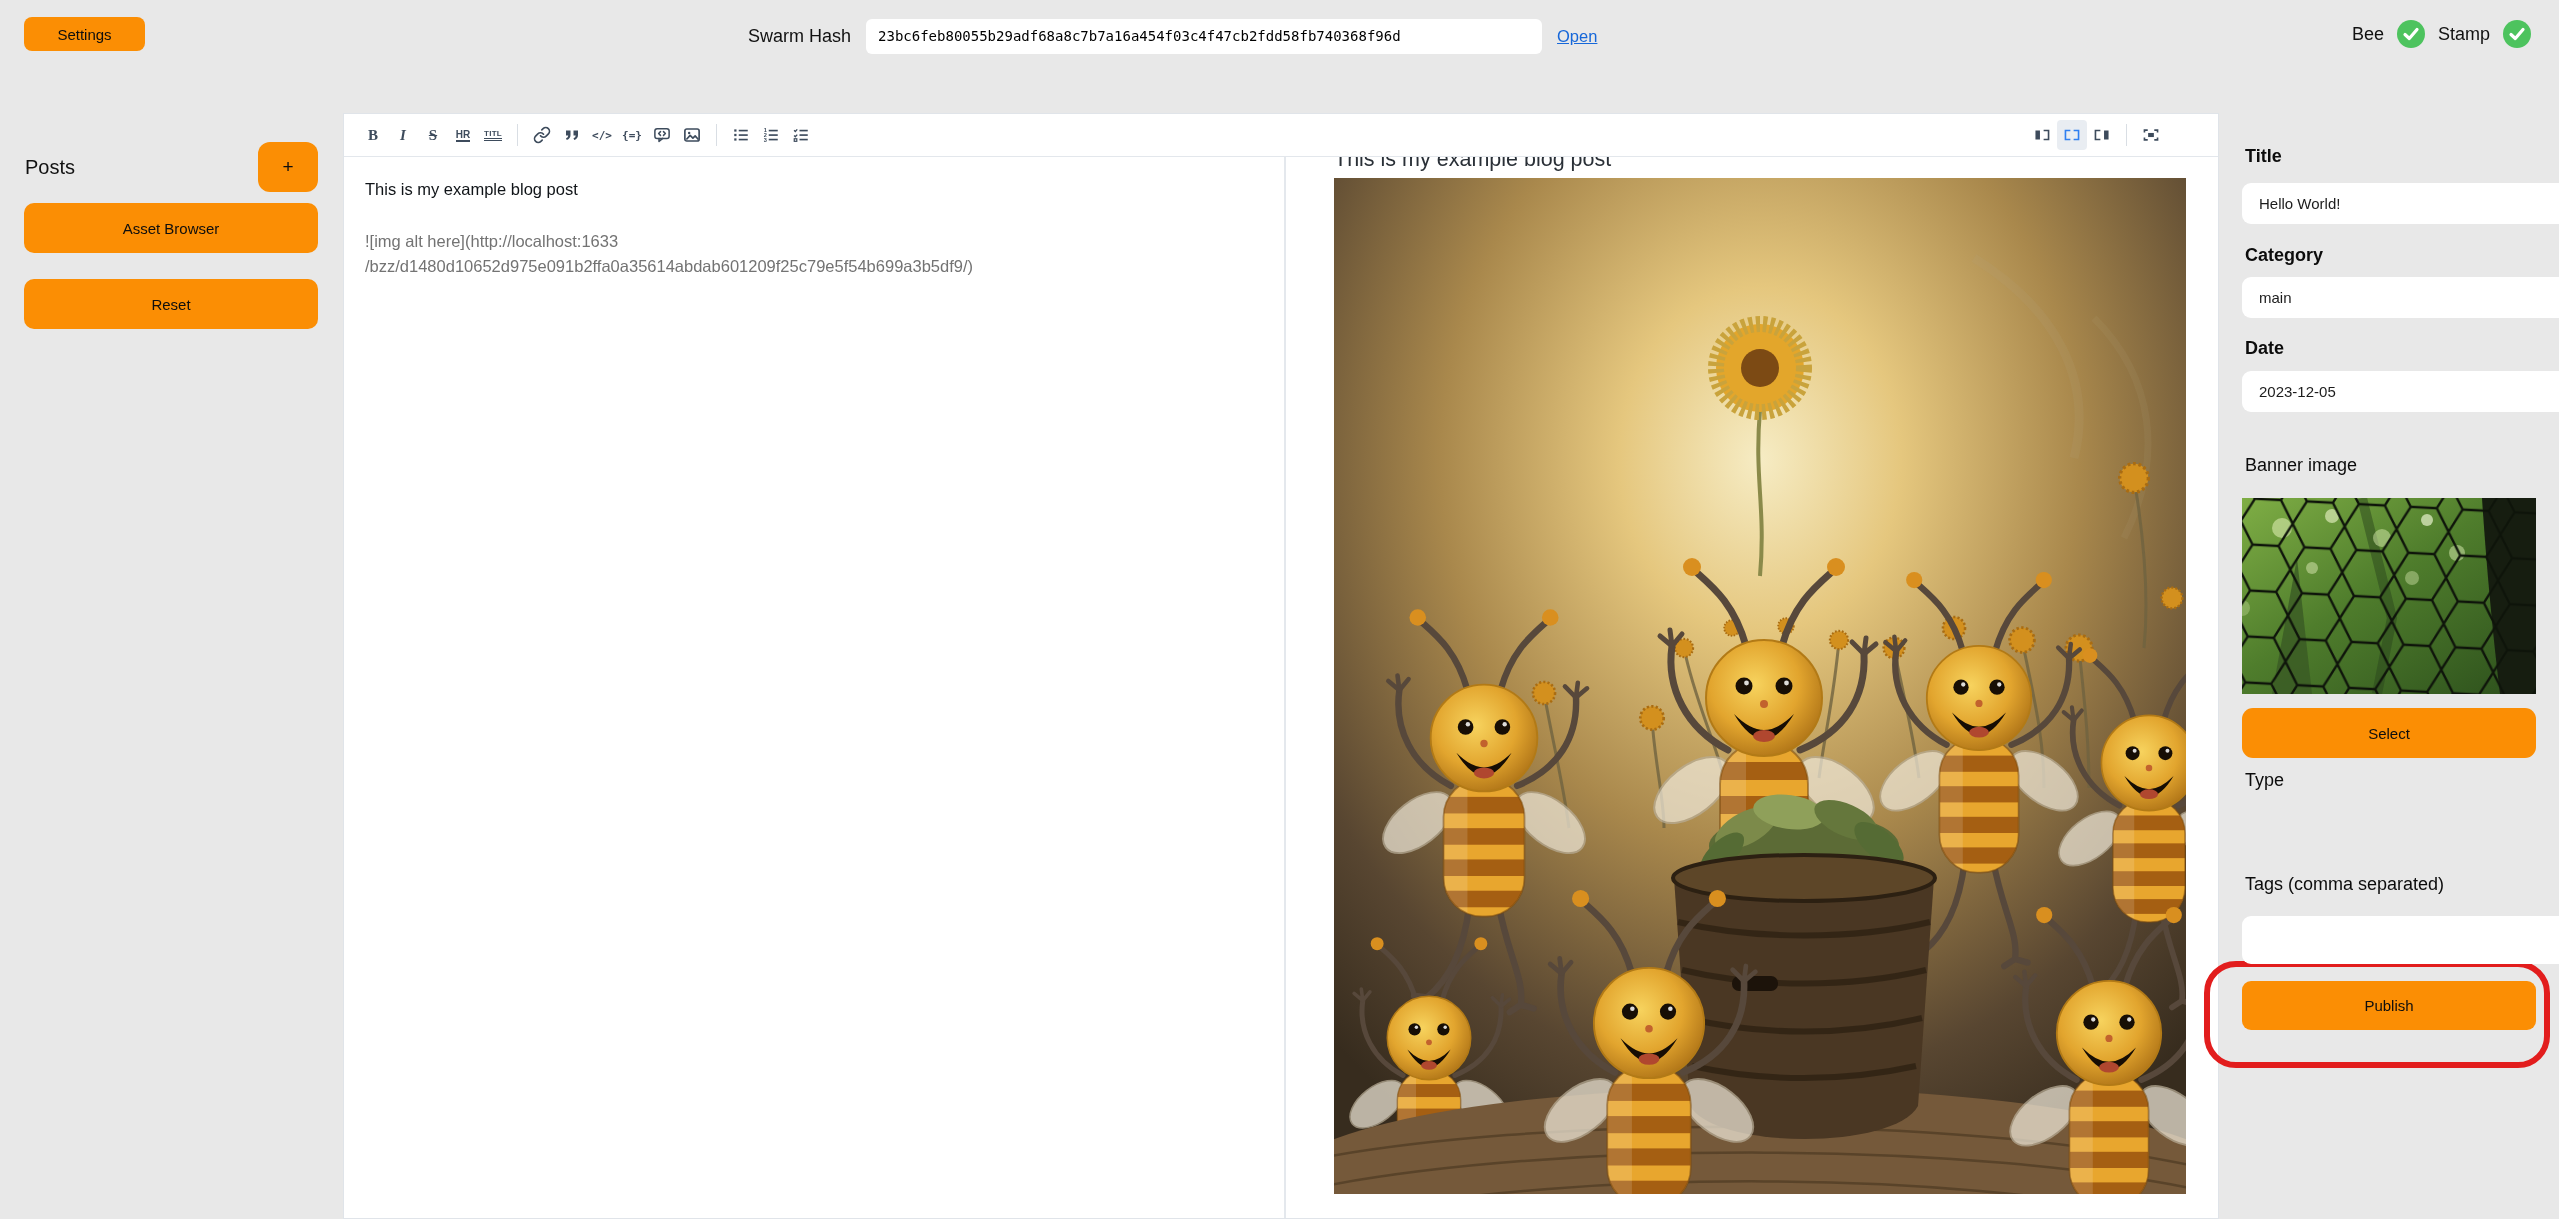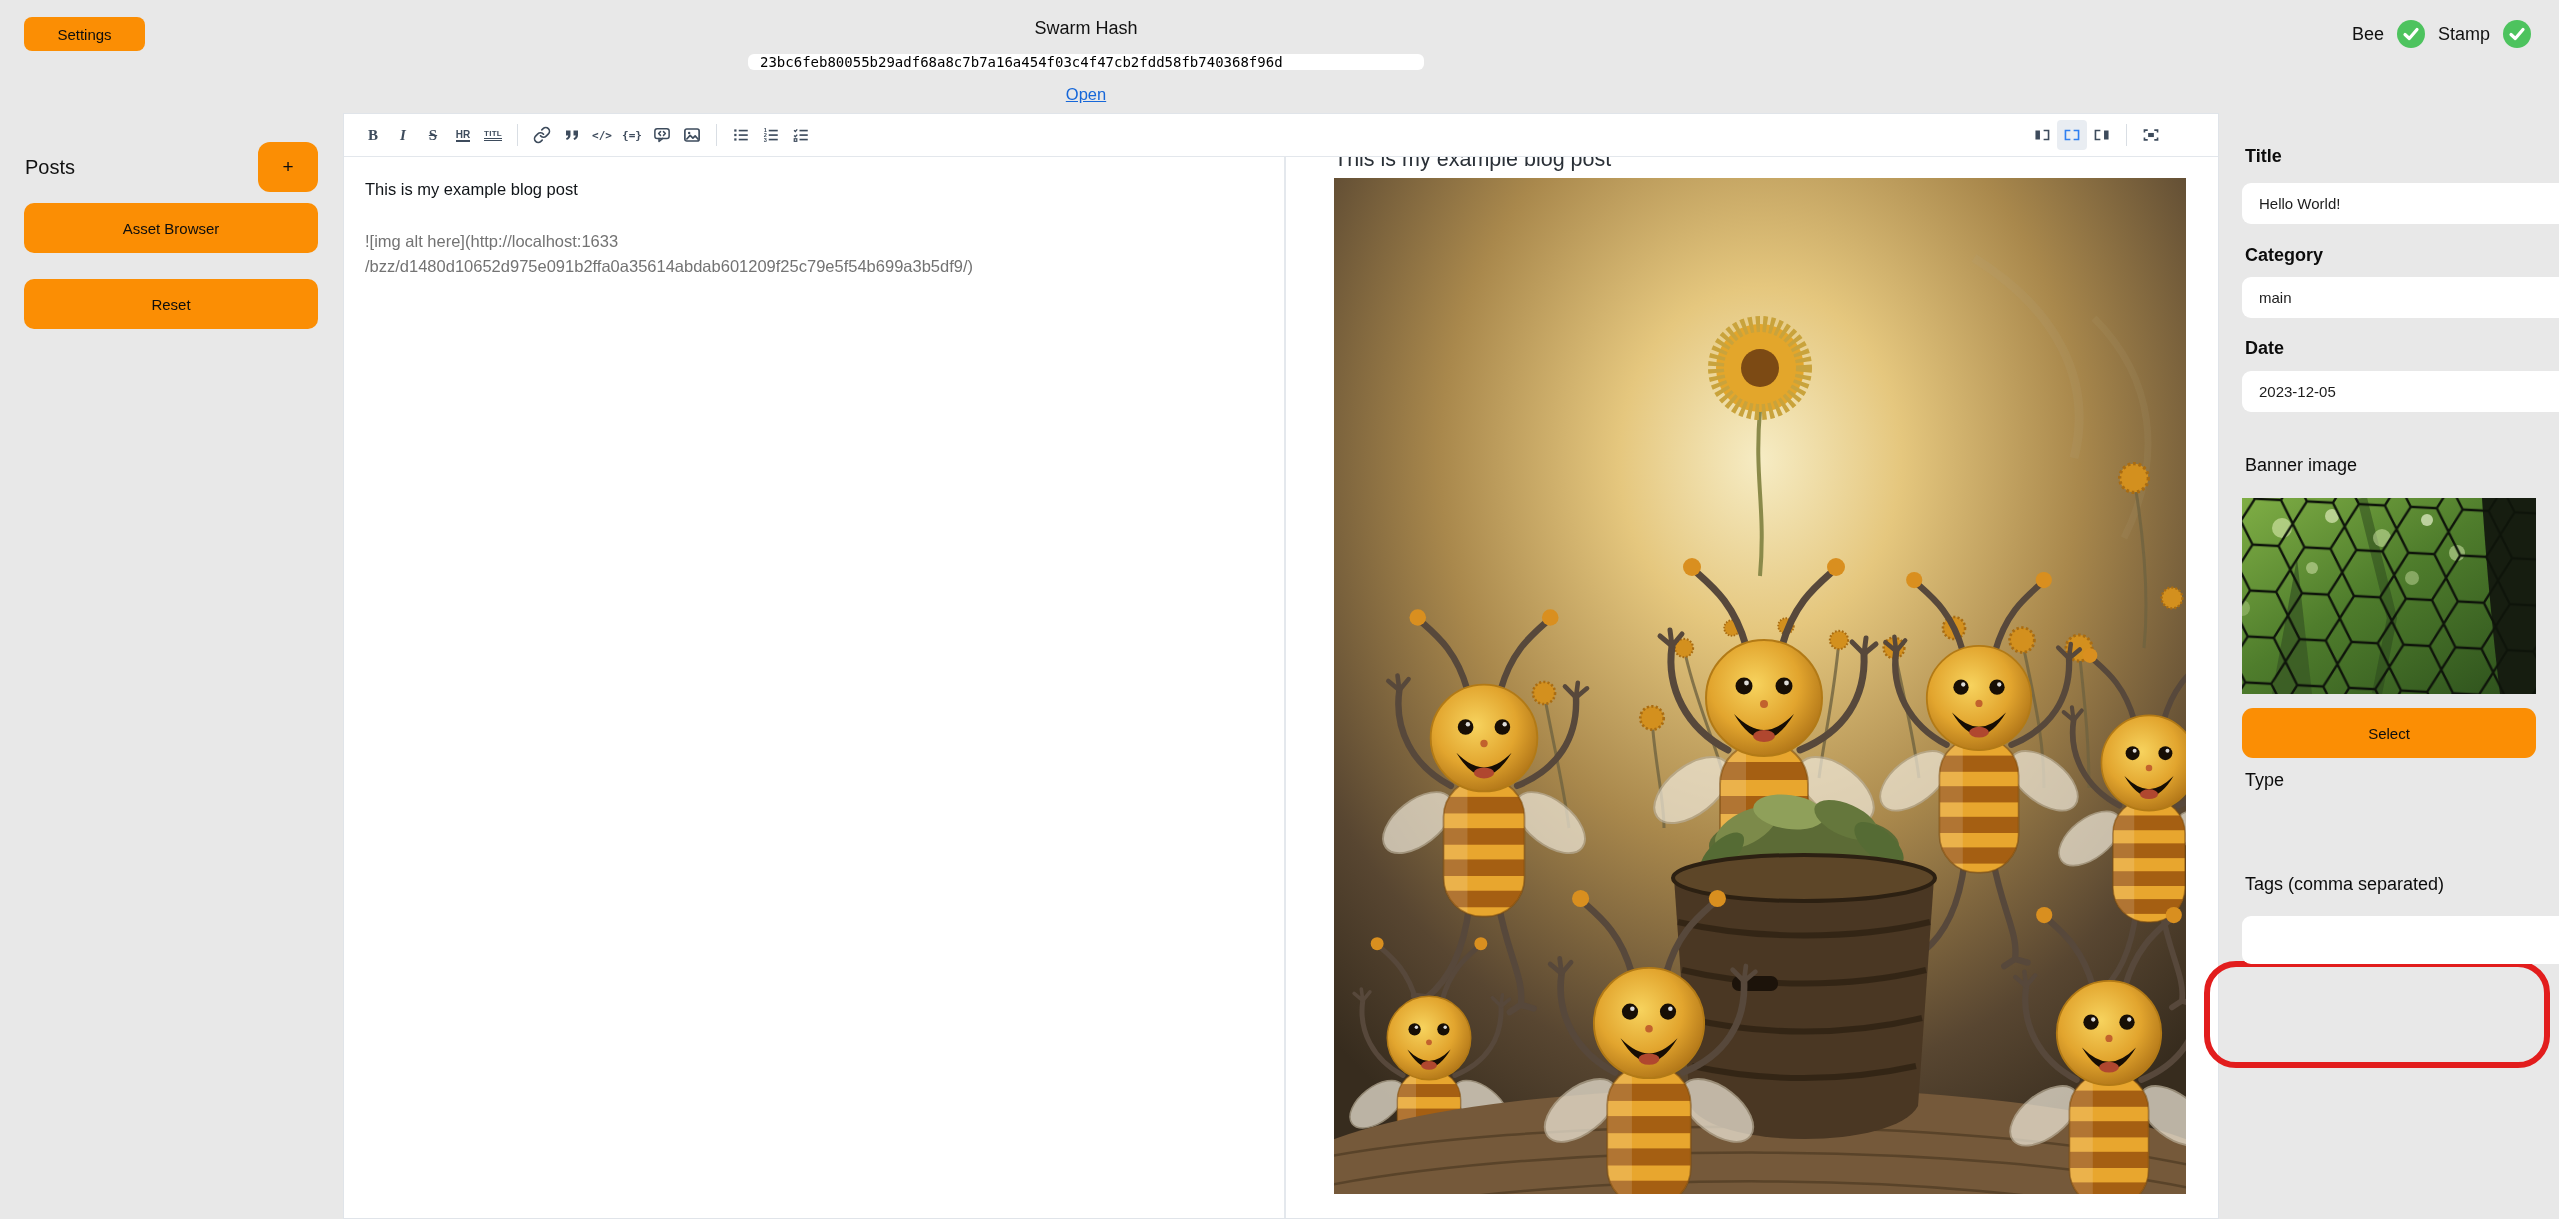--- a/index.html
+++ b/index.html
@@ -11,21 +11,21 @@
   .btn { position:absolute; display:flex; align-items:center; justify-content:center;
          background:#fb8e04; color:#0e0e0e; border:none; border-radius:10px;
          font-family:"Liberation Sans",sans-serif; font-size:15px; cursor:pointer; }
   .field { position:absolute; background:#fff; border:none; border-radius:9px;
            padding:0 17px; font-size:15px; color:#1c1c1c; outline:none; z-index:2;
            font-family:"Liberation Sans",sans-serif; }
   .lbl { position:absolute; font-size:18px; color:#0c0c0c; }
 
   
   .settings-btn { left:24px; top:17px; width:121px; height:34px; border-radius:8px; }
-  .hash-row { position:absolute; left:748px; top:18px; height:36px; display:flex; align-items:center; gap:15px;flex-direction:column; }
+  .hash-row { position:absolute; left:748px; top:18px; height:36px; display:flex; align-items:center; gap:15px; }
   .hash-label { font-size:18px; white-space:nowrap; }
   .hash-input { width:676px; height:35px; background:#fff; border:none; border-radius:6px;
                 padding:0 12px; font-family:"DejaVu Sans Mono",monospace; font-size:14px; color:#000; }
   .open-link { color:#1667d9; font-size:16.5px; text-decoration:underline; }
   .status-row { position:absolute; right:28px; top:20px; display:flex; align-items:center; gap:13px; font-size:18px; }
   .check { width:28px; height:28px; flex:0 0 28px; }
 
   
   .posts-row { position:absolute; left:25px; top:142px; width:293px; height:50px;
                display:flex; align-items:center; justify-content:space-between; }
@@ -399,14 +399,15 @@
     </svg>
   </div>
   <button class="btn select-btn">Select</button>
 
   <div class="lbl f-label" style="top:770px">Type</div>
 
   <div class="lbl f-label" style="top:874px">Tags (comma separated)</div>
   <input class="field f-input tags-input" value="" style="">
 
   <div class="red-annotation"></div>
+  <button class="btn publish-btn">Publish</button>
 
 </div>
 
 </body></html>

